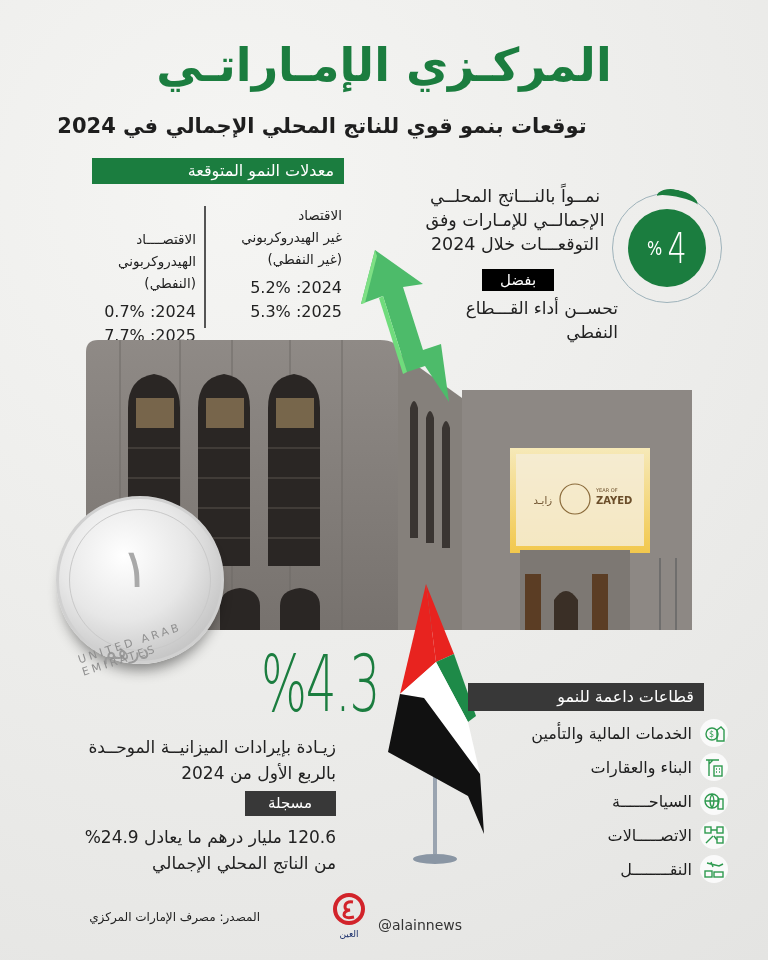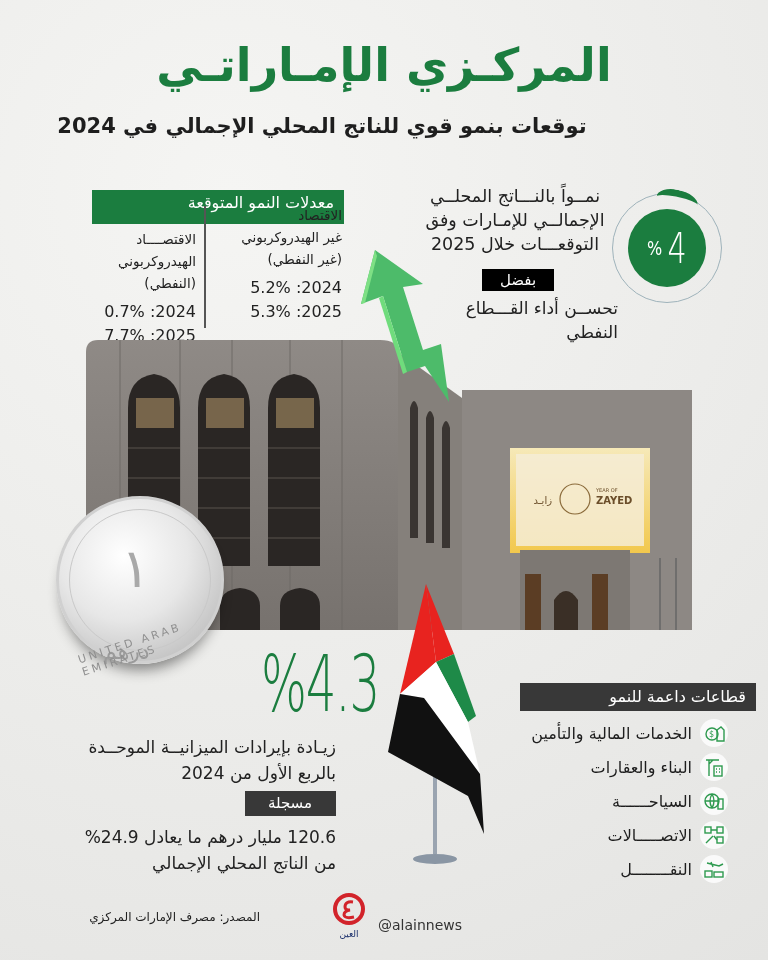--- a/index.html
+++ b/index.html
@@ -19,21 +19,21 @@
     font-size: 46px; font-weight: bold; color: #1b7d3f; direction: rtl;
     letter-spacing: 1px;
   }
   .subtitle {
     left: 0; width: 644px; top: 114px; text-align: center;
     font-size: 21px; font-weight: bold; color: #1e1e1e; direction: rtl;
   }
 
   
   .rates-header {
-    left: 92px; top: 190px; width: 252px; height: 34px;
+    left: 92px; top: 158px; width: 252px; height: 26px;
     background: #1b7d3f; color: #fff; font-size: 16px; direction: rtl;
     padding-right: 10px; line-height: 26px;
   }
   .rates-divider { left: 204px; top: 206px; width: 2px; height: 122px; background: #555; }
   .rates-col { top: 204px; width: 116px; direction: rtl; font-size: 13.5px; line-height: 22px; color: #222; text-align: right; }
   .rates-col.nonoil { left: 226px; }
   .rates-col.oil { left: 80px; margin-top: 24px; }
   .rates-val { font-size: 16px; line-height: 24px; margin-top: 6px; }
   .rates-val div { white-space: nowrap; }
 
@@ -108,21 +108,21 @@
   .recorded-text {
     left: 54px; top: 824px; width: 282px; direction: rtl; text-align: right;
     font-size: 17px; line-height: 26px; color: #222;
   }
 
   
   .flag { left: 380px; top: 584px; width: 110px; height: 290px; }
 
   
   .sectors-header {
-    left: 520px; top: 683px; width: 236px; height: 28px; background: #383838; color: #fff;
+    left: 468px; top: 683px; width: 236px; height: 28px; background: #383838; color: #fff;
     font-size: 16px; line-height: 28px; direction: rtl; padding-right: 10px;
   }
   .sector-list { left: 470px; top: 716px; width: 258px; }
   .sector-item {
     height: 34px; display: flex; flex-direction: row-reverse; align-items: center; gap: 8px;
   }
   .sector-icon {
     width: 28px; height: 28px; border-radius: 50%; background: #fafafa;
     display: flex; align-items: center; justify-content: center; flex-shrink: 0;
   }
@@ -162,21 +162,21 @@
 
 <div class="abs ring"></div>
 <div class="abs ring-arc"></div>
 <div class="abs circle">
   <span class="pct">%</span>
   <span class="big">4</span>
 </div>
 <div class="abs growth-text">
   <div>نمــواً بالنـــاتج المحلــي</div>
   <div>الإجمالــي للإمـارات وفق</div>
-  <div>التوقعـــات خلال 2025</div>
+  <div>التوقعـــات خلال 2024</div>
 </div>
 <div class="abs thanks-label">بفضل</div>
 <div class="abs thanks-text">
   <div>تحســن أداء القـــطاع</div>
   <div>النفطي</div>
 </div>
 
 <svg class="abs building" viewBox="0 0 612 292">
   <defs>
     <linearGradient id="stone" x1="0" y1="0" x2="0" y2="1">

